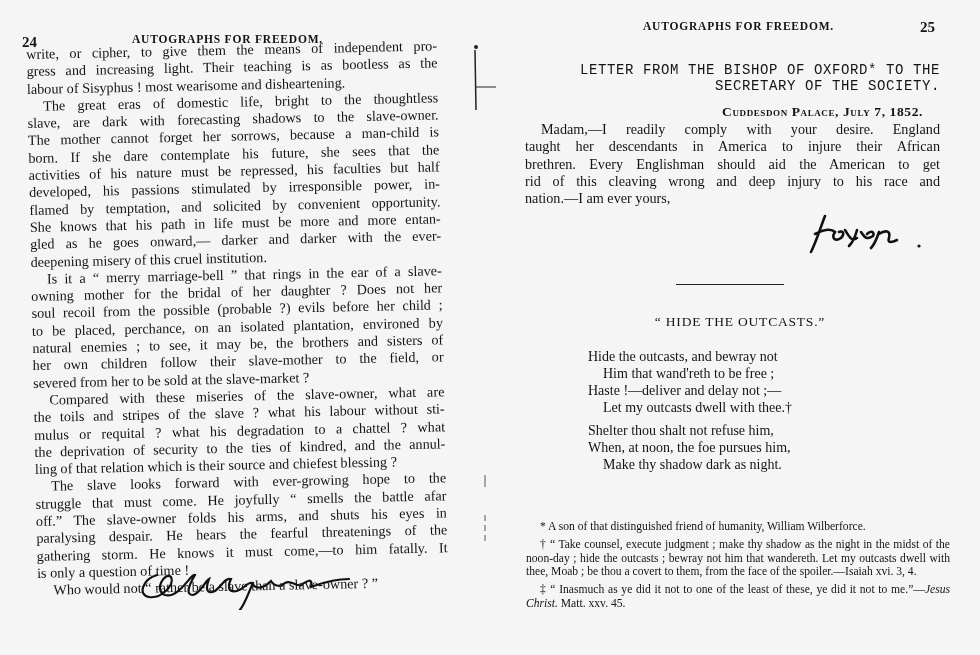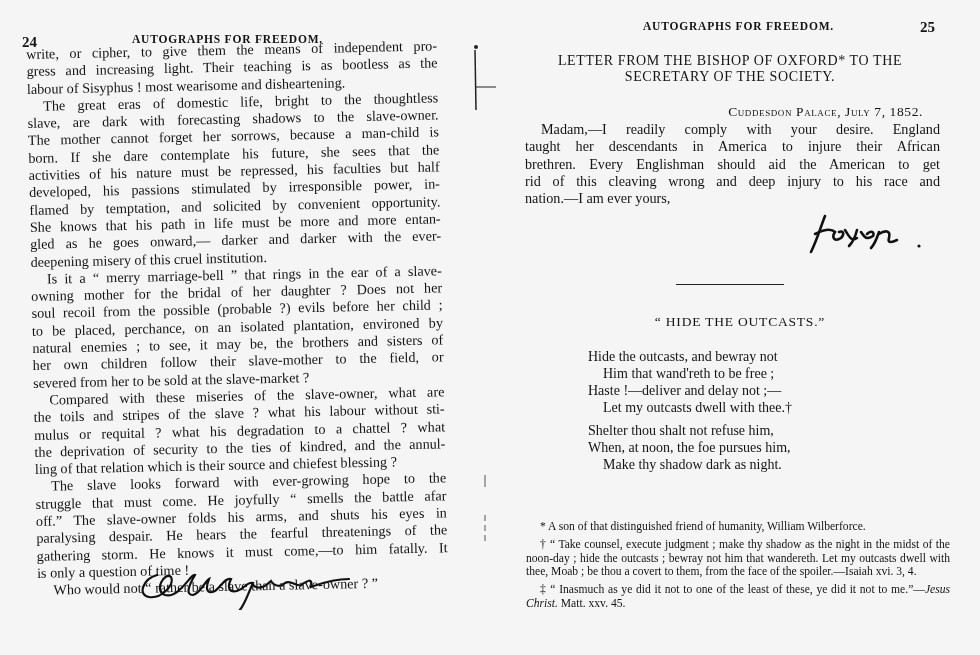--- a/index.html
+++ b/index.html
@@ -23,27 +23,27 @@
   .body-text {
     position: absolute;
     font-family: "Liberation Serif", serif;
     font-size: 14.2px; line-height: 17.3px;
     text-align: justify;
   }
   .line { display: block; text-align: justify; text-align-last: justify; white-space: nowrap; }
   .line.last { text-align-last: left; }
 
   .title {
-    position: absolute; left: 20px; width: 420px; top: 53px;
-    text-align: center; font-family: Liberation Serif, serif;
+    position: absolute; left: 20px; width: 420px; top: 62px;
+    text-align: right; font-family: Liberation Mono, monospace;
     font-size: 14px; line-height: 16px; letter-spacing: 0.6px;
   }
   .dateline {
     position: absolute; right: 57px; top: 104px;
-    font-family: "Liberation Serif", serif; font-size: 13.5px; letter-spacing: 0.6px;
+    font-family: "Liberation Serif", serif; font-size: 13.5px; letter-spacing: 0.6px; font-weight: bold;
   }
   .sc { font-variant: small-caps; }
   .rule {
     position: absolute; left: 176px; top: 284px; width: 108px; height: 0;
     border-top: 1.5px solid #222;
   }
   .poem-title {
     position: absolute; left: 0; width: 480px; top: 314px; text-align: center;
     font-family: "Liberation Serif", serif; font-size: 13.5px; letter-spacing: 0.8px;
   }

